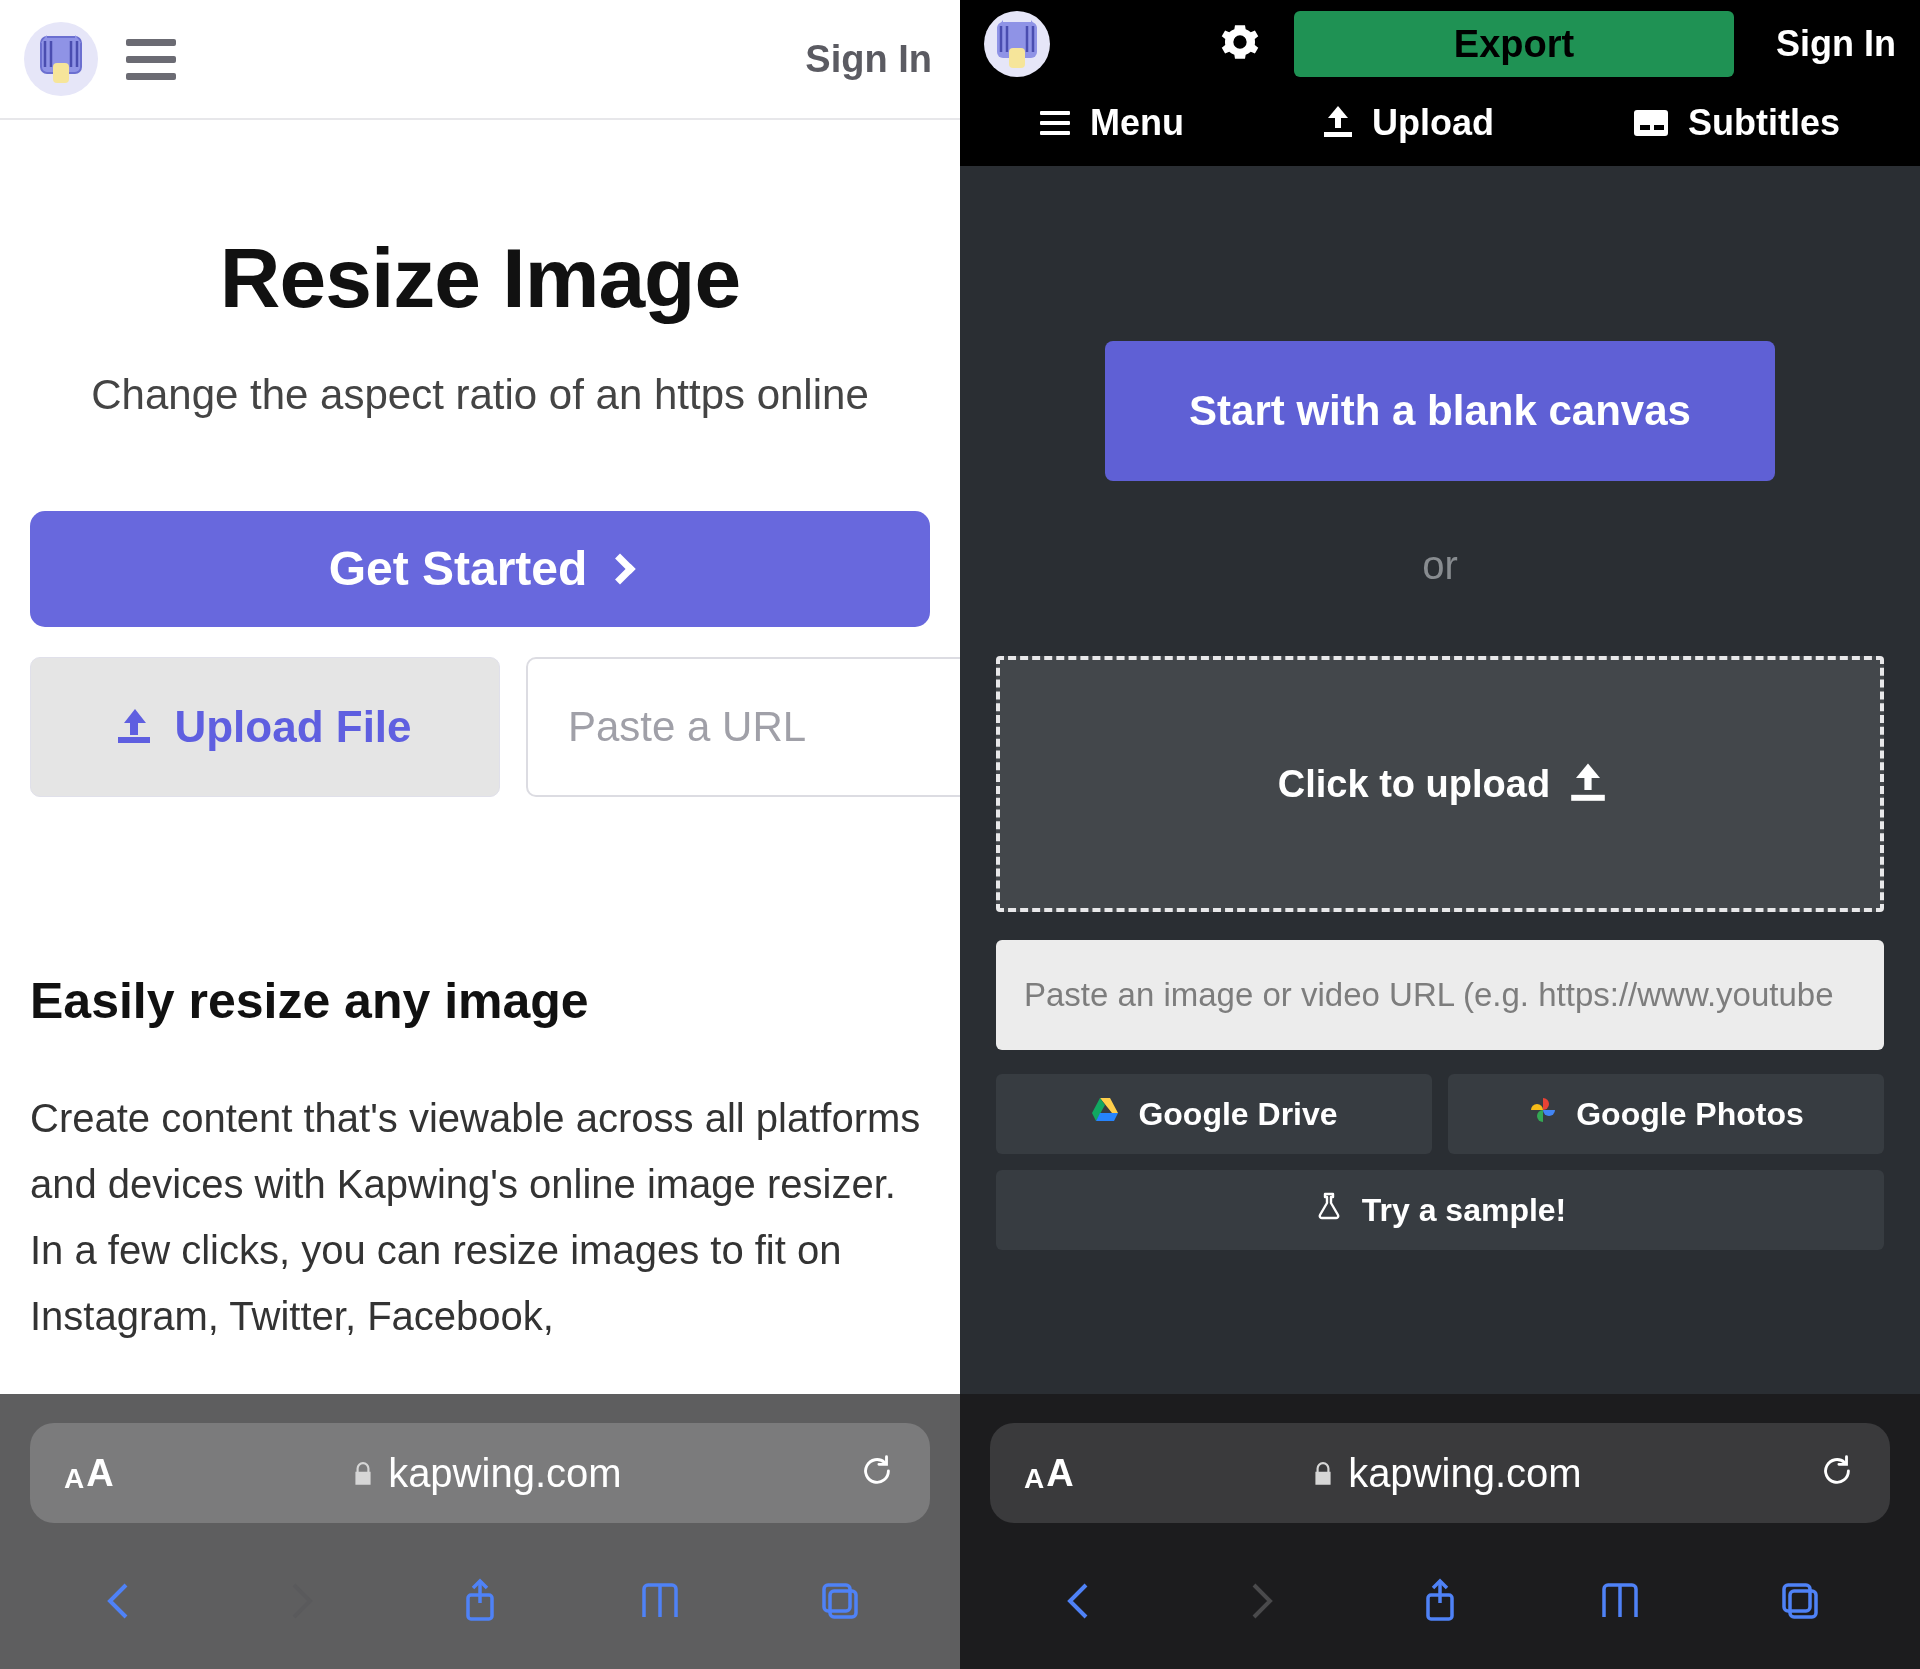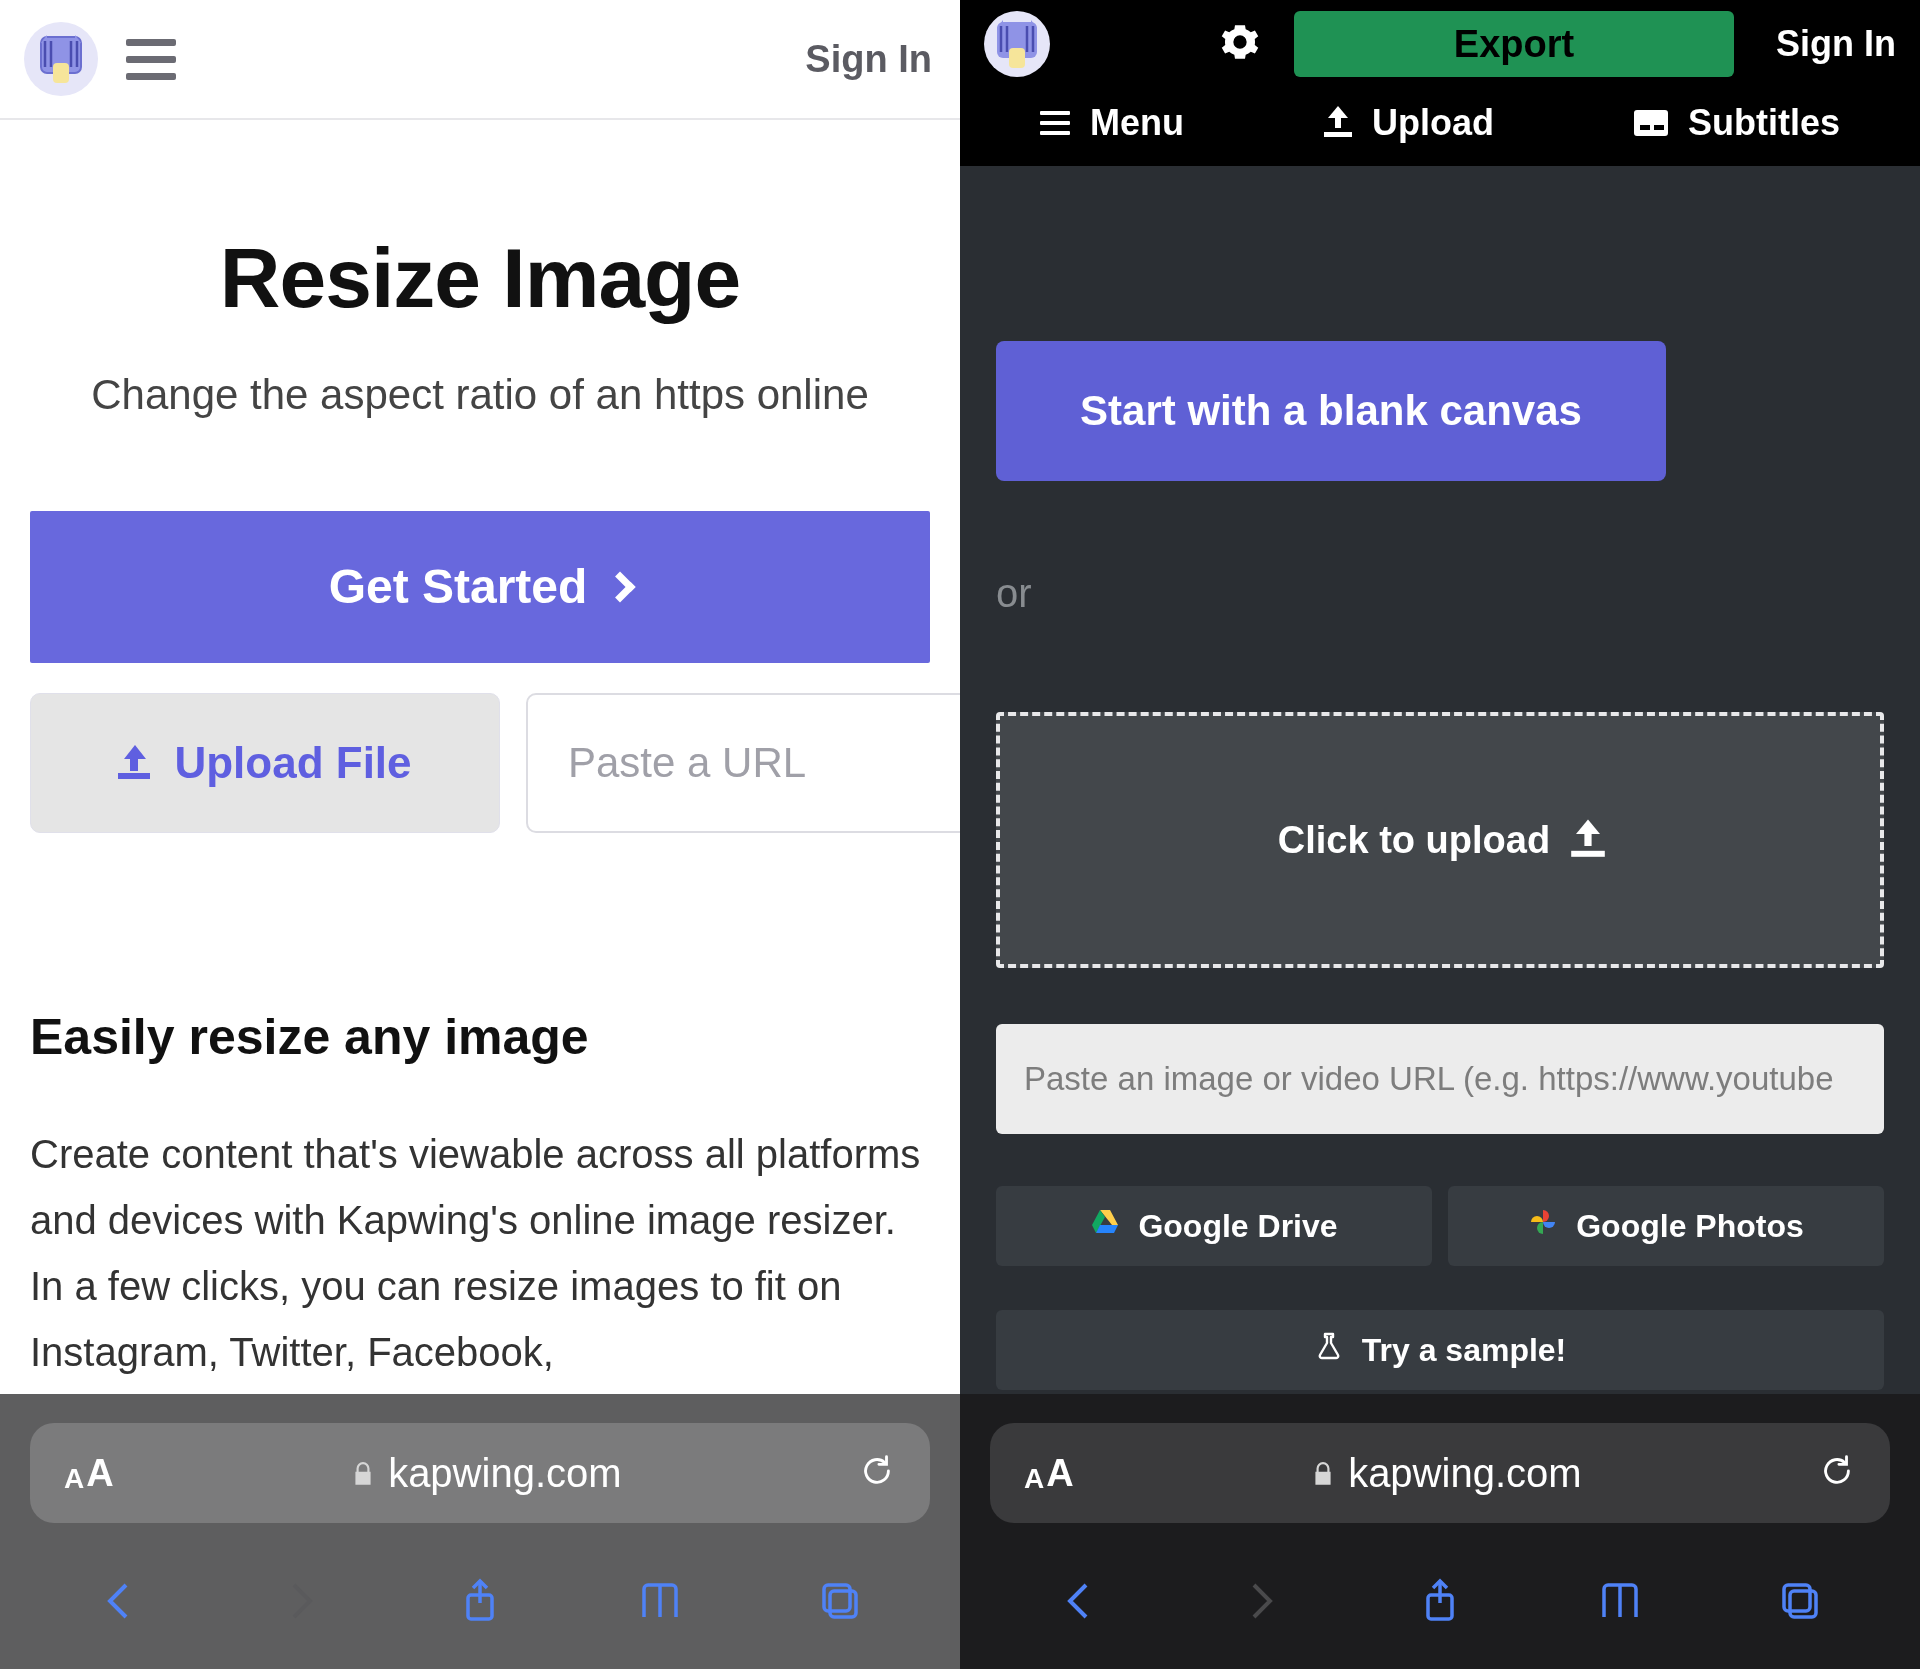--- a/index.html
+++ b/index.html
@@ -63,24 +63,24 @@
     margin-top: 38px;
     font-size: 42px;
     color: #444;
     text-align: center;
     line-height: 1.45;
     padding: 0 20px;
   }
   .btn-primary {
     margin-top: 85px;
     width: 100%;
-    height: 152px;
+    height: 116px;
     background: #6868dd;
     border: none;
-    border-radius: 2px;
+    border-radius: 15px;
     color: #fff;
     font-size: 48px;
     font-weight: 700;
     display: flex;
     align-items: center;
     justify-content: center;
     gap: 22px;
     cursor: pointer;
     text-align: right;
   }
@@ -205,21 +205,21 @@
   .icon-upload-w span{position:absolute;left:11px;top:7px;width:6px;height:12px;background:#fff;}
   .icon-subtitles{position:relative;width:34px;height:26px;border:3px solid #fff;border-radius:3px;background:#fff;}
   .icon-subtitles::after{content:"";position:absolute;left:3px;bottom:3px;width:10px;height:5px;background:#000;box-shadow: 14px 0 0 #000;}
 
   .sr-stage {
     flex:1;
     background:#2a2e33;
     padding: 0 36px;
     display:flex;
     flex-direction:column;
-    gap:28px;
+    align-items:center;
   }
   .btn-canvas {
     margin-top: 175px;
     width: 670px;
     height: 140px;
     background:#5f60d5;
     border:none;
     border-radius:8px;
     color:#fff;
     font-size: 42px;

